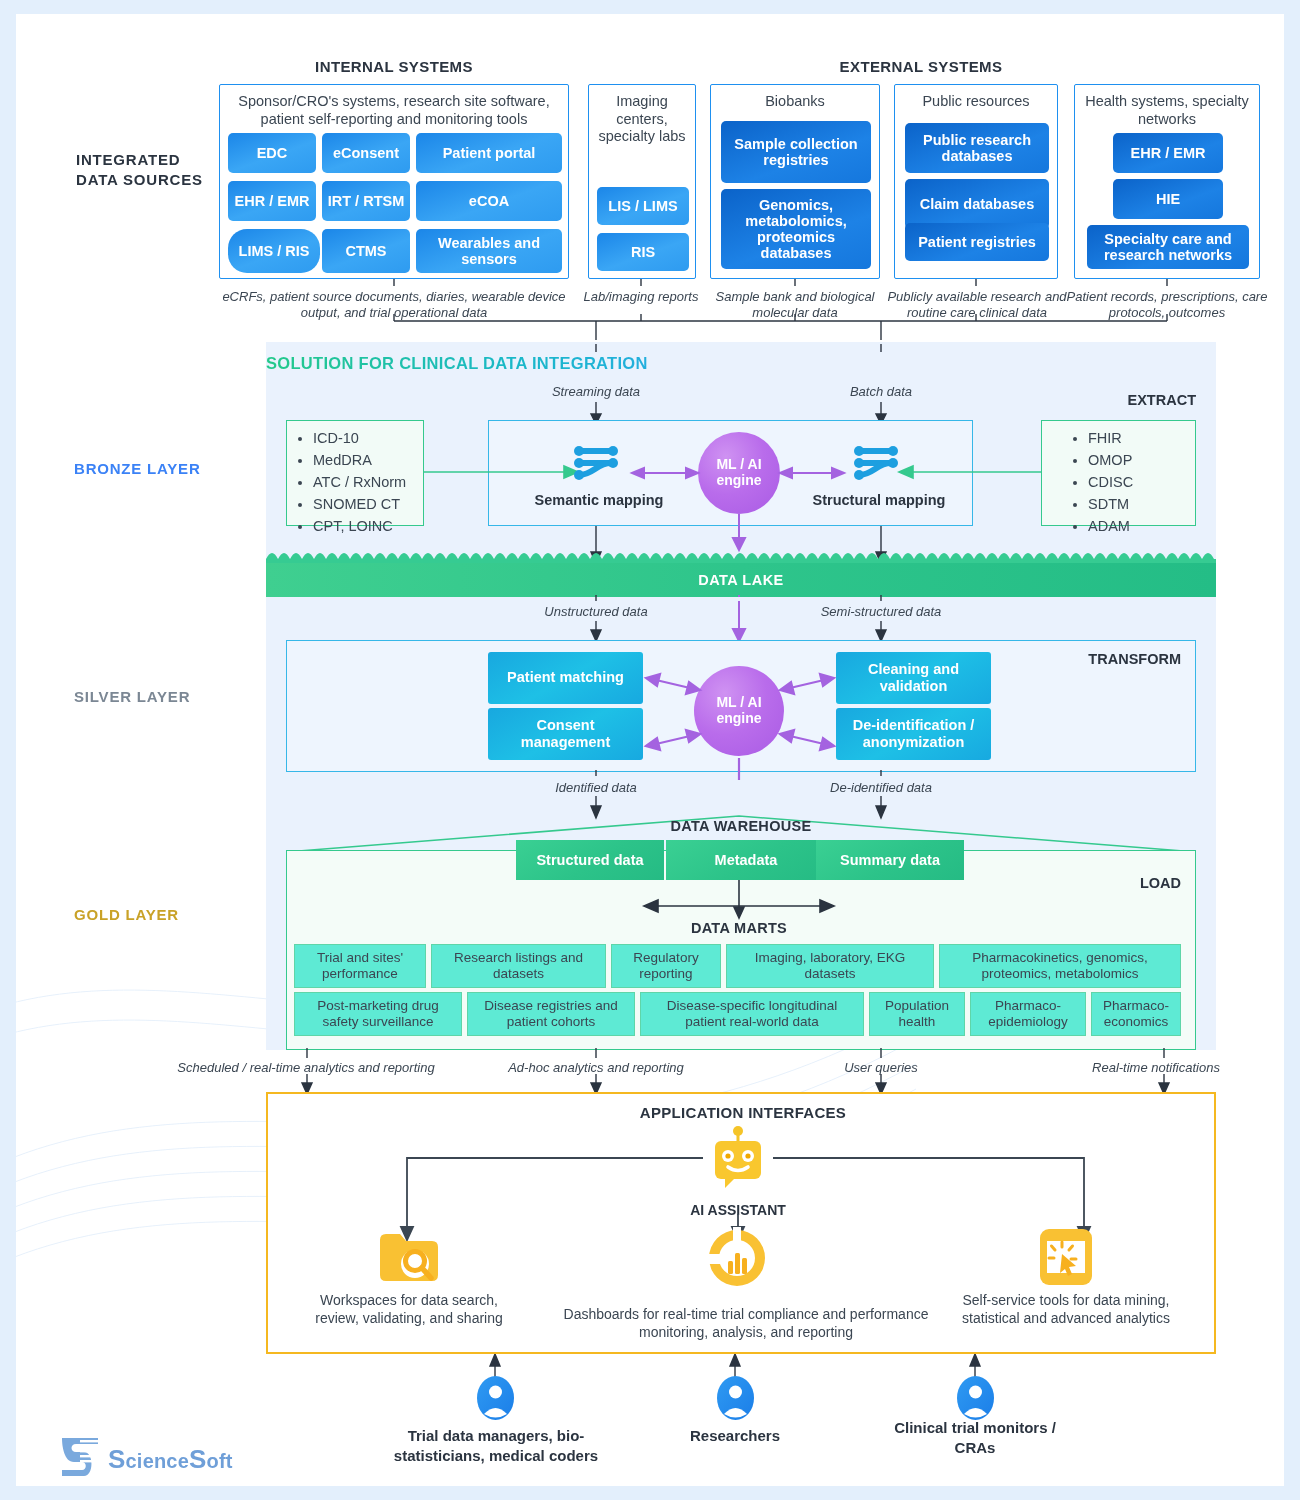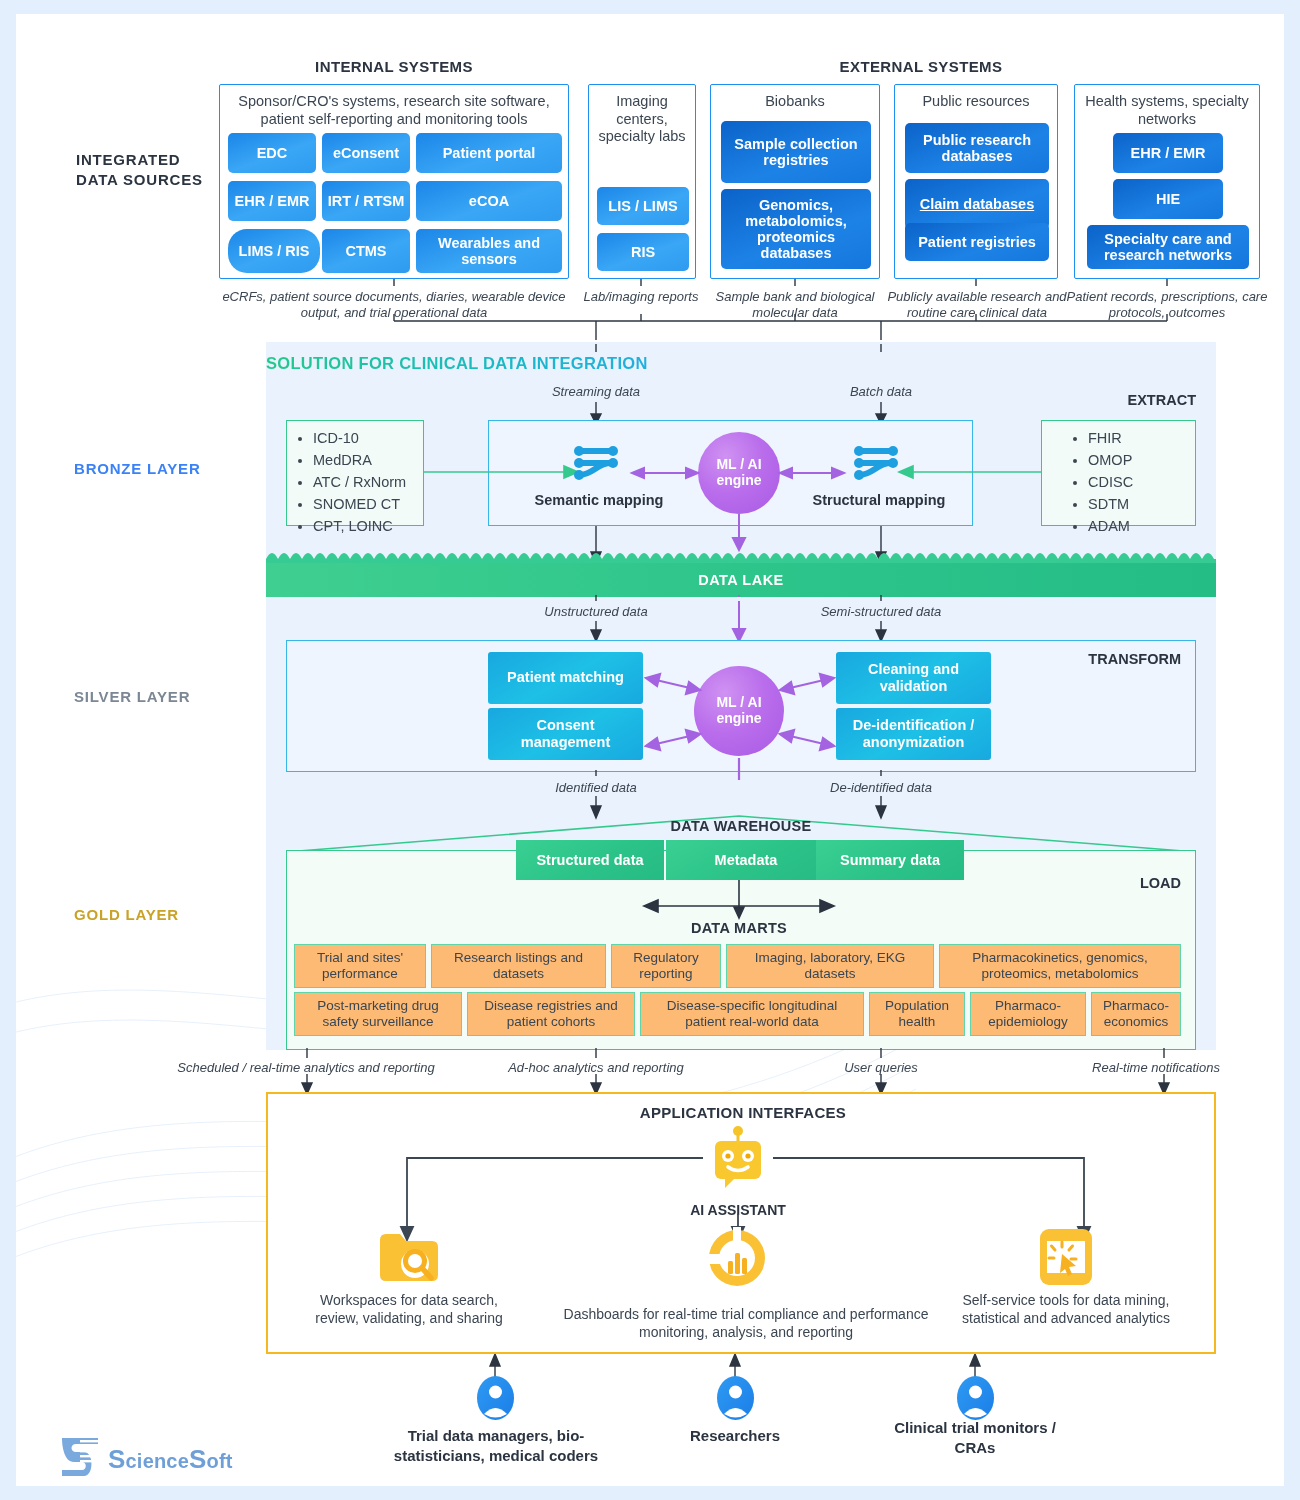--- a/index.html
+++ b/index.html
@@ -99,21 +99,21 @@
 
   
   #dwOuter{border:1.5px solid #35c98e;background:#f4fcf8;box-sizing:border-box;}
   .dwchip{
     color:#fff;font-weight:bold;font-size:14.5px;
     display:flex;align-items:center;justify-content:center;text-align:center;
     background:linear-gradient(150deg,#3ad093 0%,#2cc389 55%,#25bb84 100%);
     box-sizing:border-box;
   }
   .martbox{
-    border:1.4px solid #5fd5a8;background:#fdba74;box-sizing:border-box;
+    border:1.4px solid #5fd5a8;background:#5eead4;box-sizing:border-box;
     font-size:13.5px;color:#3b4652;line-height:1.2;text-align:center;
     display:flex;align-items:center;justify-content:center;padding:2px 4px;
   }
   .midhead{font-weight:bold;font-size:14.5px;color:#2b3440;text-align:center;letter-spacing:.3px;}
 
   
   #appbox{border:2px solid #f5b820;background:#fff;box-sizing:border-box;}
   #apptitle{font-weight:bold;font-size:15px;letter-spacing:.3px;text-align:center;color:#2b3440;}
   .appcap{font-size:14px;color:#3b4652;text-align:center;line-height:1.28;}
   .appname{font-weight:bold;font-size:14px;color:#2b3440;text-align:center;}
@@ -187,21 +187,21 @@
       <div class="abs chip dk" style="left:0;top:0;width:150px;height:62px;">Sample collection registries</div>
       <div class="abs chip dk" style="left:0;top:68px;width:150px;height:80px;">Genomics, metabolomics, proteomics databases</div>
     </div>
   </div>
   <div class="abs flowcap nosel" style="left:682px;top:275px;width:194px;">Sample bank and biological molecular data</div>
 
   <div class="abs srcbox" style="left:878px;top:70px;width:164px;height:195px;">
     <div class="cap">Public resources</div>
     <div class="abs" style="left:10px;top:38px;width:144px;height:148px;">
       <div class="abs chip dk" style="left:0;top:0;width:144px;height:50px;">Public research databases</div>
-      <div class="abs chip dk" style="left:0;top:56px;width:144px;height:50px;text-decoration:underline;">Claim databases</div>
+      <div class="abs chip dk" style="left:0;top:56px;width:144px;height:50px;">Claim databases</div>
       <div class="abs chip dk" style="left:0;top:100px;width:144px;height:38px;">Patient registries</div>
     </div>
   </div>
   <div class="abs flowcap nosel" style="left:868px;top:275px;width:186px;">Publicly available research and routine care clinical data</div>
 
   <div class="abs srcbox" style="left:1058px;top:70px;width:186px;height:195px;">
     <div class="cap">Health systems, specialty networks</div>
     <div class="abs" style="left:12px;top:48px;width:162px;height:140px;">
       <div class="abs chip dk" style="left:26px;top:0;width:110px;height:40px;">EHR / EMR</div>
       <div class="abs chip dk" style="left:26px;top:46px;width:110px;height:40px;">HIE</div>

